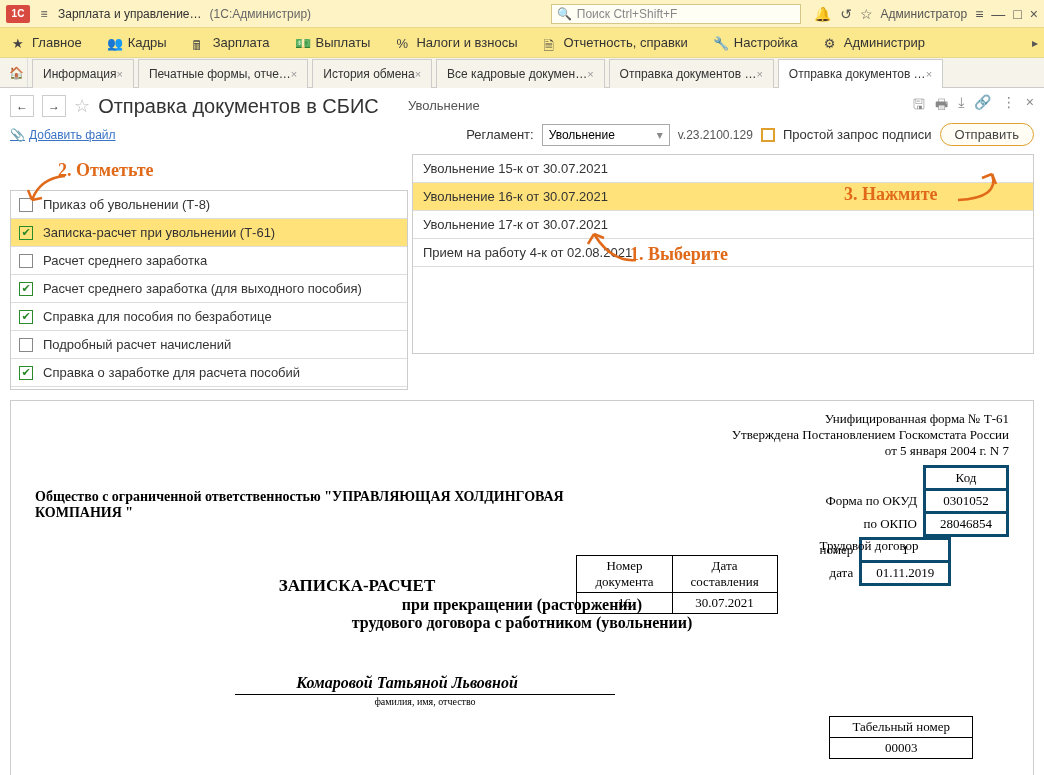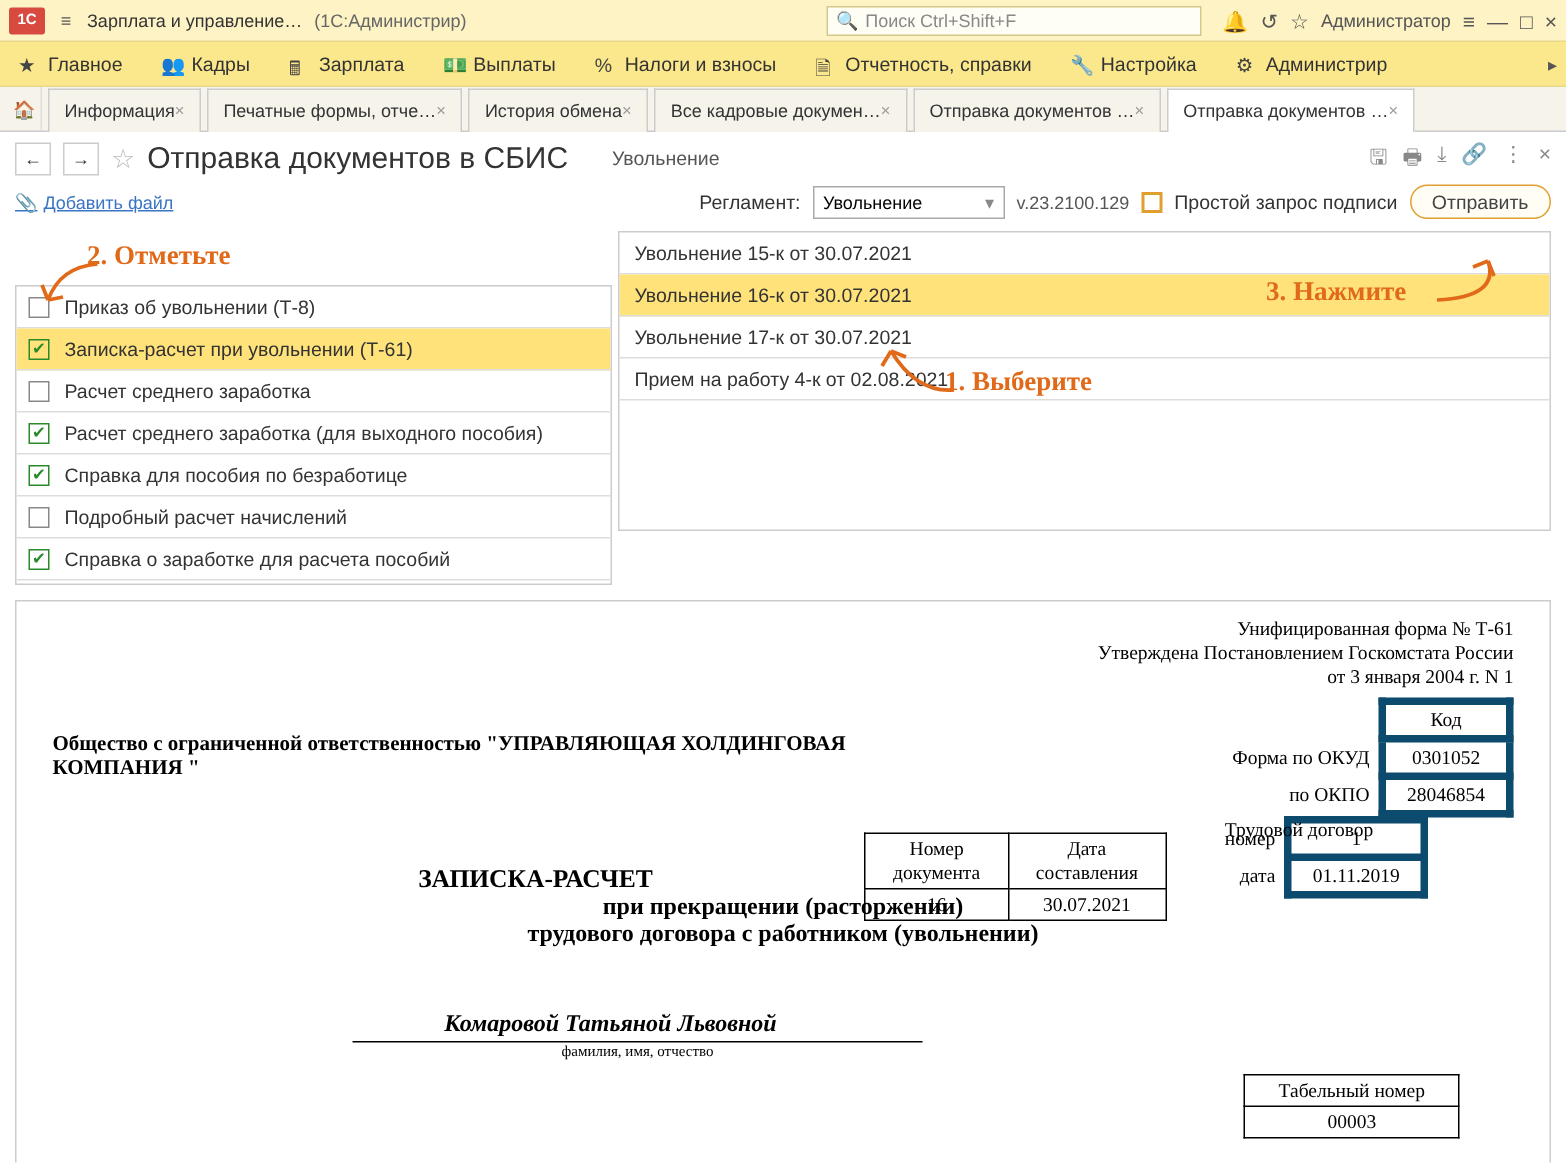--- a/index.html
+++ b/index.html
@@ -50,21 +50,21 @@
   .row.sel{background:#ffe27a;}
   .rowd{border-bottom:1px solid #ddd;height:28px;display:flex;align-items:center;padding:0 10px;font-size:13px;color:#333;}
   .rowd.sel{background:#ffe27a;}
   
   .preview{margin:6px 10px;border:1px solid #ccc;height:382px;padding:10px 24px;overflow:hidden;font-family:'Times New Roman',serif;position:relative;}
   .pv-right{font-size:13px;text-align:right;}
   .pv-org{font-weight:bold;font-size:14px;margin-top:30px;max-width:550px;}
   .pv-org-sub{font-size:10px;text-align:center;color:#333;width:640px;border-top:1px solid #000;margin-top:2px;padding-top:1px;}
   .pv-codes{position:absolute;right:24px;top:64px;}
   .pv-codes table{border-collapse:collapse;font-size:13px;}
-  .pv-codes td{border:5px solid #0c4a6e;padding:2px 14px;text-align:center;}
+  .pv-codes td{border:3px solid #0c4a6e;padding:2px 14px;text-align:center;}
   .pv-codes td.lbl{border:none;text-align:right;padding-right:6px;}
   .pv-doc-head{display:flex;justify-content:center;gap:0;margin-top:34px;}
   .pv-doc-head table{border-collapse:collapse;font-size:13px;}
   .pv-doc-head td{border:1px solid #000;padding:2px 18px;text-align:center;}
   .pv-title{text-align:center;font-weight:bold;font-size:17px;margin-top:-38px;}
   .pv-sub{text-align:center;font-weight:bold;font-size:16px;}
   .tabel{position:absolute;right:60px;bottom:22px;}
   .tabel table{border-collapse:collapse;font-size:13px;}
   .tabel td{border:1px solid #000;padding:2px 22px;text-align:center;}
   .emp{font-weight:bold;font-style:italic;font-size:16px;text-align:center;margin-top:42px;}
@@ -233,21 +233,21 @@
       <div class="rowd">Увольнение 15-к от 30.07.2021</div>
       <div class="rowd sel">Увольнение 16-к от 30.07.2021</div>
       <div class="rowd">Увольнение 17-к от 30.07.2021</div>
       <div class="rowd">Прием на работу 4-к от 02.08.2021</div>
     </div>
 </div>
 
 <div class="preview">
   <div class="pv-right">Унифицированная форма № Т-61</div>
   <div class="pv-right">Утверждена Постановлением Госкомстата России</div>
-  <div class="pv-right">от 3 января 2004 г. N 1</div>
+  <div class="pv-right">от 5 января 2004 г. N 7</div>
 
   <div class="pv-codes">
     <table>
       <tbody>
           <tr>
             <td class="lbl"></td>
             <td>Код</td>
           </tr>
       <tr>
             <td class="lbl">Форма по ОКУД</td>

